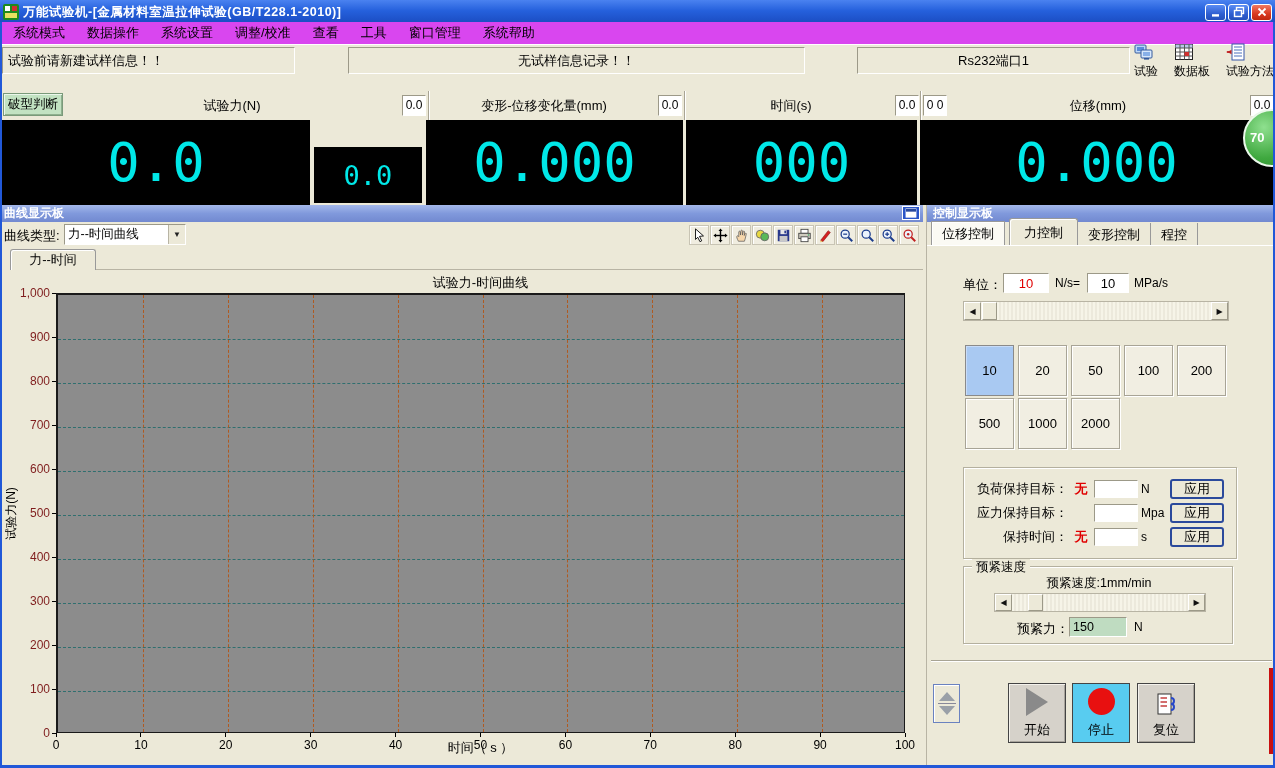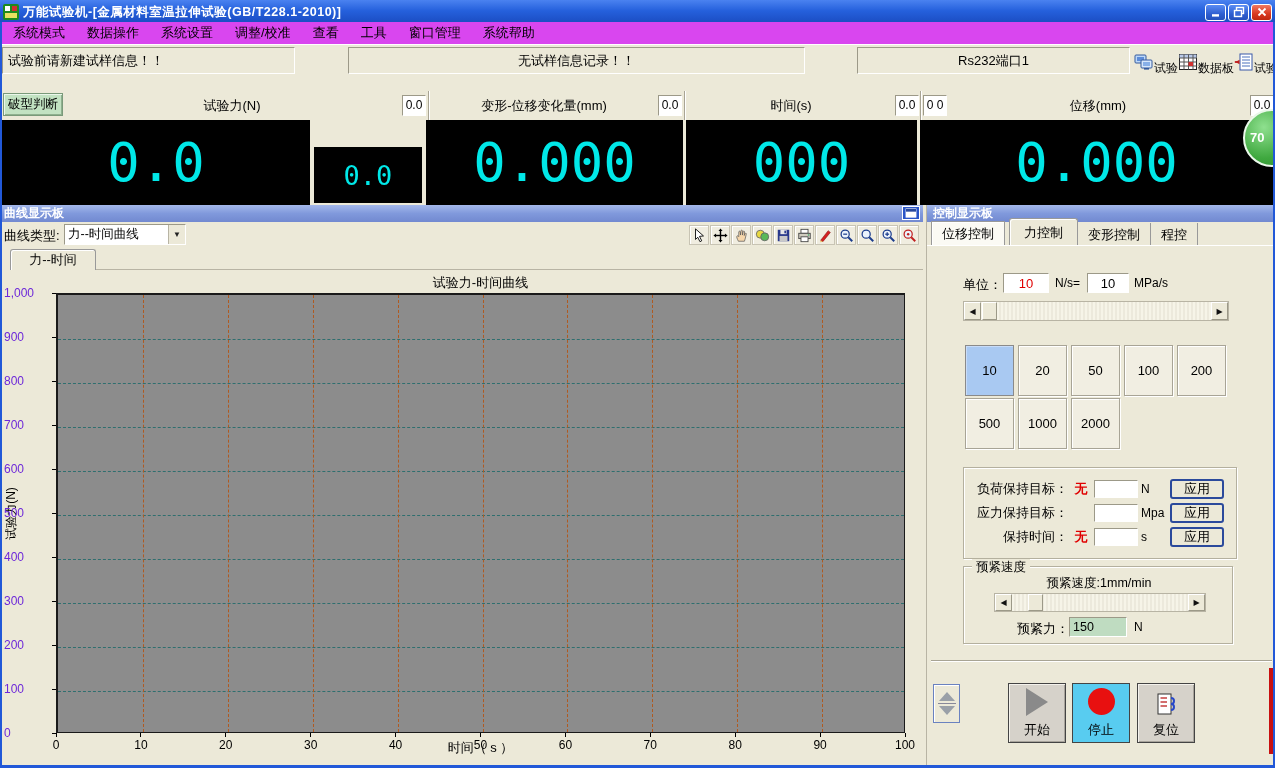--- a/index.html
+++ b/index.html
@@ -19,21 +19,21 @@
 
   
   #menubar{position:absolute;left:2px;top:22px;width:1271px;height:23px;background:#d946ef;
     display:flex;align-items:center;border-bottom:1px solid #fff;}
   .menu-item{font-size:13px;color:#000;padding:3px 11px;cursor:default;}
 
   
   .statusbox{position:absolute;top:47px;height:27px;background:#ECE9D8;font-size:13px;color:#000;
     border:1px solid;border-color:#9C9988 #FFFFFF #FFFFFF #9C9988;display:flex;align-items:center;}
   #quickbar{position:absolute;top:43px;left:1134px;width:140px;height:32px;display:flex;justify-content:space-between;}
-  .qbtn{display:flex;align-items:flex-end;justify-content:flex-start;cursor:default;}
+  .qbtn{display:flex;flex-direction:column;align-items:flex-start;justify-content:flex-start;cursor:default;}
   .qbtn svg{width:20px;height:18px;}
   .qlabel{font-size:12px;line-height:13px;white-space:nowrap;}
 
   
   .phead{background:linear-gradient(180deg,#A4B8EA 0%,#8099DC 50%,#7289D0 100%);
     color:#fff;font-weight:bold;font-size:12px;}
   #pheads{position:absolute;left:2px;top:75px;width:1271px;height:16px;line-height:16px;}
   #pheads span{position:absolute;top:0;white-space:nowrap;}
 
   
@@ -89,21 +89,21 @@
     box-shadow:inset 1px 1px 0 #fff;font-size:13px;text-align:center;line-height:20px;}
   #tabline{position:absolute;left:96px;top:21px;right:0;border-top:1px solid #B8B4A4;}
 
   
   #chart{position:absolute;left:2px;top:65px;width:919px;height:498px;background:#ECE9D8;}
   #chart-title{position:absolute;left:54px;top:4px;width:849px;text-align:center;font-size:13px;color:#000;}
   #plot{position:absolute;left:54px;top:23px;width:849px;height:440px;background:#8C8C8C;
     border:2px solid #1A1A1A;border-right-width:1px;border-bottom-width:1px;}
   .hgrid{position:absolute;left:0;width:100%;height:0;border-top:1px dashed #2F6F6F;}
   .vgrid{position:absolute;top:0;height:100%;width:0;border-left:1px dashed #B05A20;}
-  .ytick{position:absolute;width:46px;text-align:left;font-size:12px;color:#6d28d9;}
+  .ytick{position:absolute;width:46px;text-align:right;font-size:12px;color:#7f1d1d;}
   .xtick{position:absolute;width:40px;text-align:center;font-size:12px;color:#000;}
   .tickmark{position:absolute;background:#000;}
   #ylab{position:absolute;left:-26px;top:235px;width:70px;text-align:center;font-size:12px;
     transform:rotate(-90deg);white-space:nowrap;}
   #xlab{position:absolute;left:54px;top:469px;width:849px;text-align:center;font-size:13px;}
 
   
   #controlpanel{position:absolute;left:926px;top:205px;width:349px;height:563px;background:#ECE9D8;
     border-left:1px solid #B8B4A4;}
   #ctrlhead{position:absolute;left:0;top:0;width:349px;height:17px;line-height:17px;padding-left:6px;}

